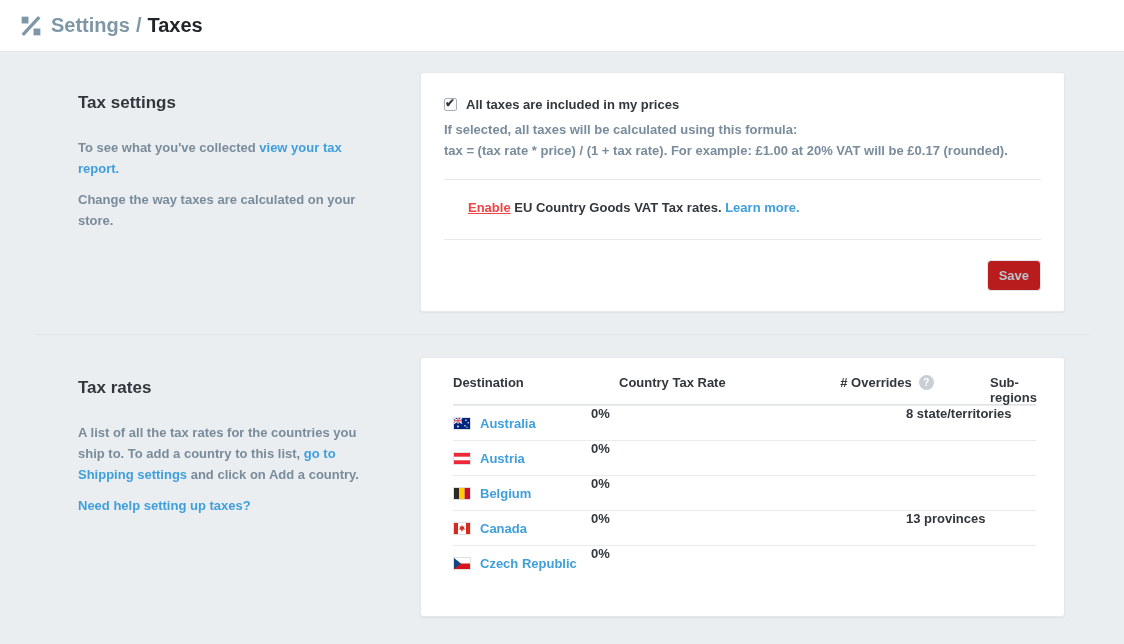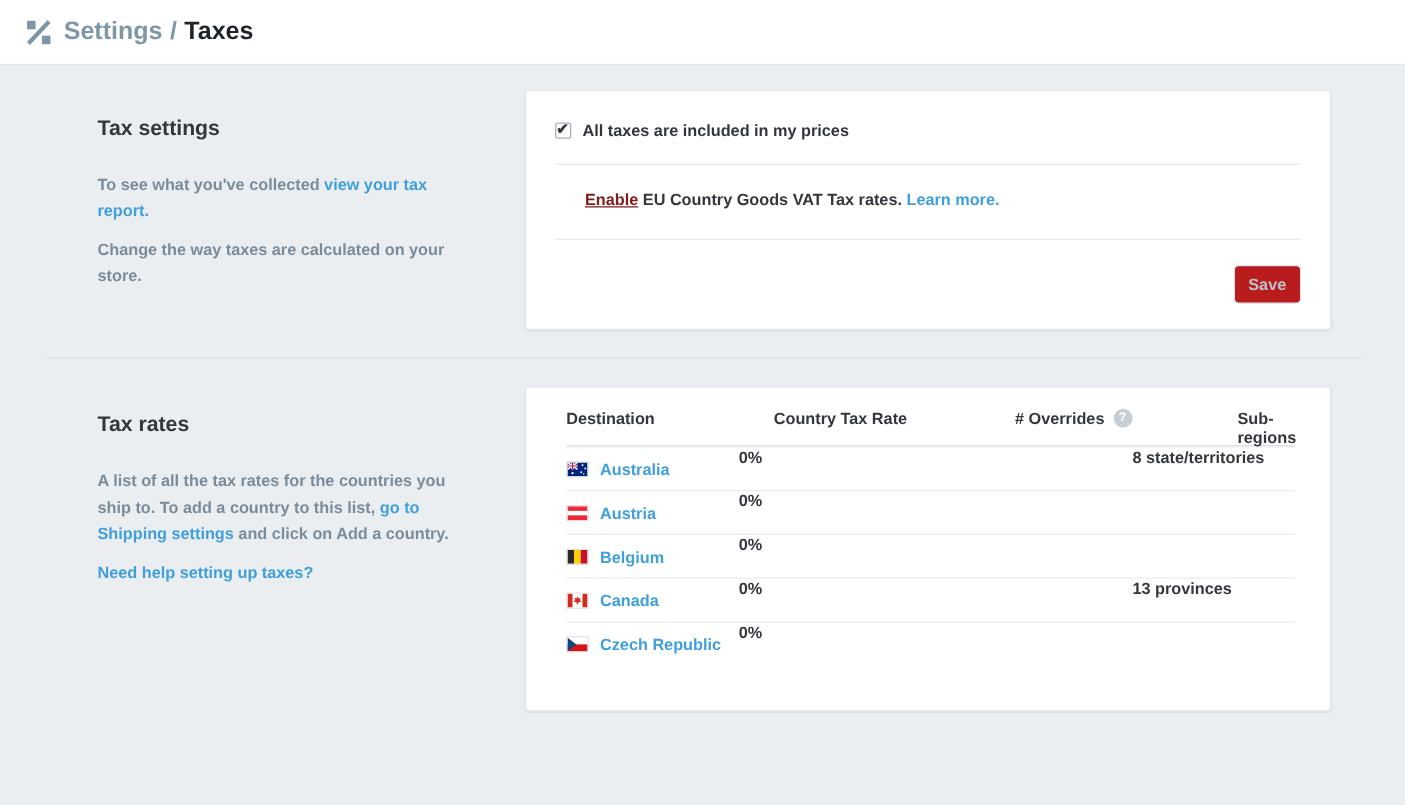--- a/index.html
+++ b/index.html
@@ -64,21 +64,21 @@
     line-height: 14px;
   }
   .checkbox.checked .check { display: block; }
   .cb-label { font-size: 13px; font-weight: bold; color: #31373d; line-height: 16px; cursor: pointer; }
 
   .helptext { font-size: 13px; font-weight: bold; color: #798c9c; line-height: 21px; margin-top: 6px; }
 
   .block1 { padding-bottom: 18px; }
   .block2 { padding: 19px 0 18px 0; }
   .block3 { padding: 20px 0 24px 0; font-size: 13px; font-weight: bold; color: #31373d; }
-  .block3 a.enable { color: #7f1d1d; text-decoration: underline; cursor: pointer; padding-left: 24px; }
+  .block3 a.enable { color: #ef4444; text-decoration: underline; cursor: pointer; padding-left: 24px; }
   .block4 { padding: 20px 0 0 0; display: flex; justify-content: flex-end; }
 
   .save-btn {
     background: #b91c1c;
     border: 1px solid #e0e6ea;
     border-radius: 4px;
     color: #b9c4cd;
     font-family: "Liberation Sans", sans-serif;
     font-size: 13px; font-weight: bold;
     padding: 7px 11px;
@@ -92,21 +92,21 @@
   .trow { display: flex; }
   .thead { padding-top: 17px; height: 47px; align-items: flex-start; }
   .thead .td { font-size: 13px; font-weight: bold; color: #31373d; }
   .tbody-row { height: 35px; border-top: 1px solid #e9ecee; }
   .thead { border-bottom: 1px solid #dfe3e6; gap: 28px; }
   .tbody-row:first-of-type { border-top: none; }
 
   .td { flex: none; }
   .col-dest { width: 138px; display: flex; align-items: center; }
   .col-rate { width: 165px; }
-  .col-ovr  { width: 150px; display: flex; align-items: center; }
+  .col-ovr  { width: 150px; display: flex; align-items: center; justify-content: center; }
   .col-sub  { flex: 1; }
 
   .flag { width: 18px; height: 13px; flex: none; border: 1px solid rgba(0,0,0,0.12); margin-right: 9px; }
   .flag svg { display: block; }
   .country { font-size: 13px; font-weight: bold; color: #3f9fdb; text-decoration: none; cursor: pointer; }
   .rate-val, .sub-val { font-size: 13px; font-weight: bold; color: #31373d; }
 
   .help-icon {
     width: 15px; height: 15px;
     background: #c7ced4;
@@ -143,20 +143,24 @@
 
     <div class="panel panel1">
 
       <div class="pblock first block1">
         <div class="cb-row">
           <span class="checkbox checked">
               <span class="check">✔</span>
             </span>
           <span class="cb-label">All taxes are included in my prices</span>
         </div>
+        <div class="helptext">
+          <div>If selected, all taxes will be calculated using this formula:</div>
+          <div>tax = (tax rate * price) / (1 + tax rate). For example: £1.00 at 20% VAT will be £0.17 (rounded).</div>
+        </div>
       </div>
 
 
       <div class="pblock block3">
         <a class="enable">Enable</a><span> EU Country Goods VAT Tax rates. </span><a class="link">Learn more.</a>
       </div>
 
       <div class="pblock block4">
         <button class="save-btn">Save</button>
       </div>

